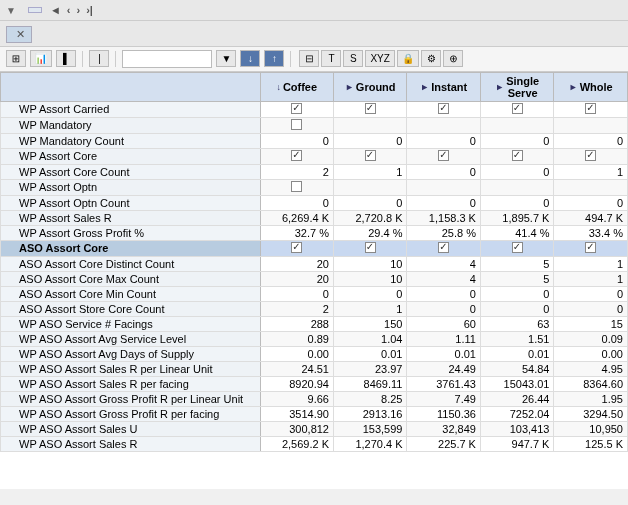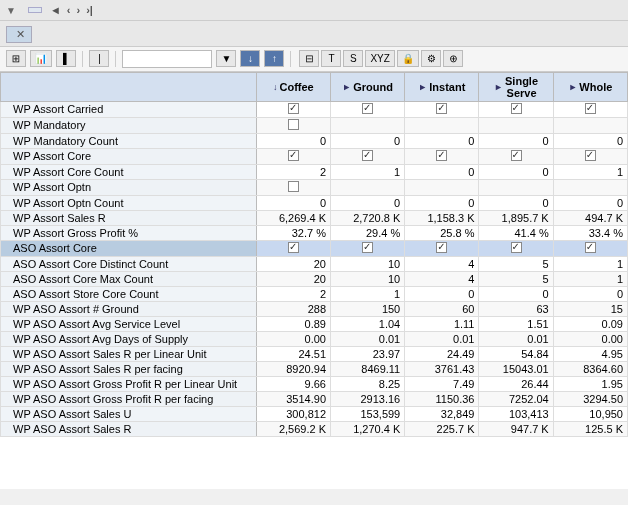--- a/index.html
+++ b/index.html
@@ -109,28 +109,28 @@
     .arrow-down { color: #336; font-size: 9px; }
 
     tbody tr td {
       border: 1px solid #ddd;
       padding: 1px 4px;
       white-space: nowrap;
     }
     tbody tr td.row-label {
       background: #f0f4f8;
       font-weight: normal;
-      padding-left: 12px;
+      padding-left: 18px;
       position: sticky;
       left: 0;
       z-index: 5;
       border-right: 1px solid #bbb;
     }
     tbody tr td.row-label.bold-label {
-      font-weight: normal;
+      font-weight: bold;
     }
     tbody tr td.num { text-align: right; }
 
     tbody tr:nth-child(even) td { background: #f8f8f8; }
     tbody tr:nth-child(even) td.row-label { background: #eef2f6; }
 
     .checkbox-cell {
       text-align: center;
     }
     .cb {
@@ -330,29 +330,37 @@
         </tr>
         <tr>
           <td class="row-label">ASO Assort Core Max Count</td>
           <td class="num">20</td>
           <td class="num">10</td>
           <td class="num">4</td>
           <td class="num">5</td>
           <td class="num">1</td>
         </tr>
         <tr>
+          <td class="row-label">ASO Assort Core Min Count</td>
+          <td class="num">0</td>
+          <td class="num">0</td>
+          <td class="num">0</td>
+          <td class="num">0</td>
+          <td class="num">0</td>
+        </tr>
+        <tr>
           <td class="row-label">ASO Assort Store Core Count</td>
           <td class="num">2</td>
           <td class="num">1</td>
           <td class="num">0</td>
           <td class="num">0</td>
           <td class="num">0</td>
         </tr>
         <tr>
-          <td class="row-label">WP ASO Assort # Ground</td>
+          <td class="row-label">WP ASO Service # Facings</td>
           <td class="num">288</td>
           <td class="num">150</td>
           <td class="num">60</td>
           <td class="num">63</td>
           <td class="num">15</td>
         </tr>
         <tr>
           <td class="row-label">WP ASO Assort Avg Service Level</td>
           <td class="num">0.89</td>
           <td class="num">1.04</td>

